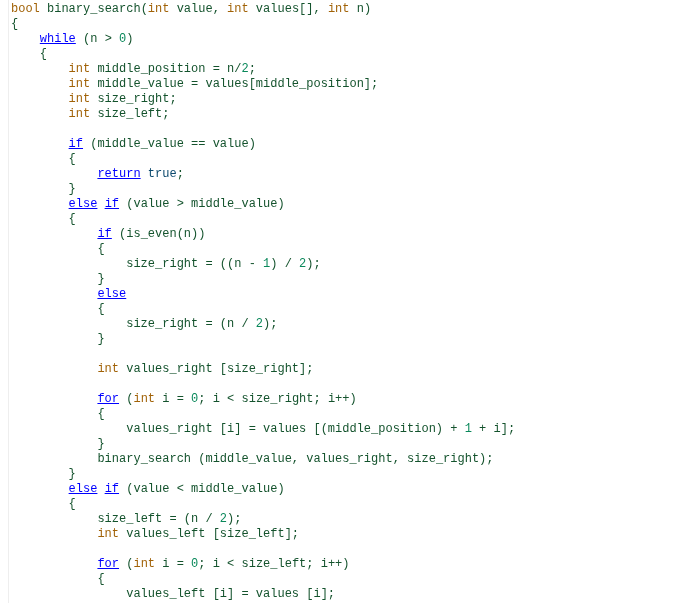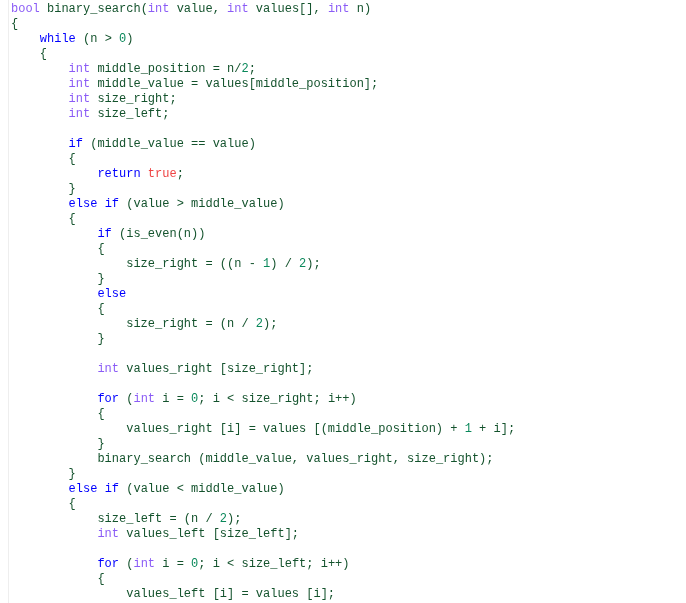--- a/index.html
+++ b/index.html
@@ -21,25 +21,25 @@
   .gutter {
     width: 8px;
     background: #fff;
     border-right: 1px solid #eee;
     flex-shrink: 0;
   }
   .code {
     padding: 2px 2px 2px 2px;
     white-space: pre;
   }
-  .kw { color: #0000ff; }
-  .type { color: #8b5cf6; }
+  .kw { color: #0000ff; text-decoration: underline; }
+  .type { color: #a16207; }
   .id { color: #14532d; }
   .num { color: #09885a; }
-  .bool { color: #ef4444; }
+  .bool { color: #0c4a6e; }
 </style>
 </head>
 <body>
 
 <div class="editor">
   <div class="gutter"></div>
   <div class="code" id="code-area"><div><span class="type">bool </span><span class="id">binary_search(</span><span class="type">int</span><span class="id"> value, </span><span class="type">int</span><span class="id"> values[], </span><span class="type">int</span><span class="id"> n)</span></div><div><span class="id">{</span></div><div>    <span class="kw">while</span><span class="id"> (n &gt; </span><span class="num">0</span><span class="id">)</span></div><div>    <span class="id">{</span></div><div>        <span class="type">int</span><span class="id"> middle_position = n/</span><span class="num">2</span><span class="id">;</span></div><div>        <span class="type">int</span><span class="id"> middle_value = values[middle_position];</span></div><div>        <span class="type">int</span><span class="id"> size_right;</span></div><div>        <span class="type">int</span><span class="id"> size_left;</span></div><div>&nbsp;</div><div>        <span class="kw">if</span><span class="id"> (middle_value == value)</span></div><div>        <span class="id">{</span></div><div>            <span class="kw">return</span><span class="id"> </span><span class="bool">true</span><span class="id">;</span></div><div>        <span class="id">}</span></div><div>        <span class="kw">else</span><span class="id"> </span><span class="kw">if</span><span class="id"> (value &gt; middle_value)</span></div><div>        <span class="id">{</span></div><div>            <span class="kw">if</span><span class="id"> (is_even(n))</span></div><div>            <span class="id">{</span></div><div>                <span class="id">size_right = ((n - </span><span class="num">1</span><span class="id">) / </span><span class="num">2</span><span class="id">);</span></div><div>            <span class="id">}</span></div><div>            <span class="kw">else</span></div><div>            <span class="id">{</span></div><div>                <span class="id">size_right = (n / </span><span class="num">2</span><span class="id">);</span></div><div>            <span class="id">}</span></div><div>&nbsp;</div><div>            <span class="type">int</span><span class="id"> values_right [size_right];</span></div><div>&nbsp;</div><div>            <span class="kw">for</span><span class="id"> (</span><span class="type">int</span><span class="id"> i = </span><span class="num">0</span><span class="id">; i &lt; size_right; i++)</span></div><div>            <span class="id">{</span></div><div>                <span class="id">values_right [i] = values [(middle_position) + </span><span class="num">1</span><span class="id"> + i];</span></div><div>            <span class="id">}</span></div><div>            <span class="id">binary_search (middle_value, values_right, size_right);</span></div><div>        <span class="id">}</span></div><div>        <span class="kw">else</span><span class="id"> </span><span class="kw">if</span><span class="id"> (value &lt; middle_value)</span></div><div>        <span class="id">{</span></div><div>            <span class="id">size_left = (n / </span><span class="num">2</span><span class="id">);</span></div><div>            <span class="type">int</span><span class="id"> values_left [size_left];</span></div><div>&nbsp;</div><div>            <span class="kw">for</span><span class="id"> (</span><span class="type">int</span><span class="id"> i = </span><span class="num">0</span><span class="id">; i &lt; size_left; i++)</span></div><div>            <span class="id">{</span></div><div>                <span class="id">values_left [i] = values [i];</span></div><div>            <span class="id">}</span></div></div>
 </div>
 
 </body></html>

